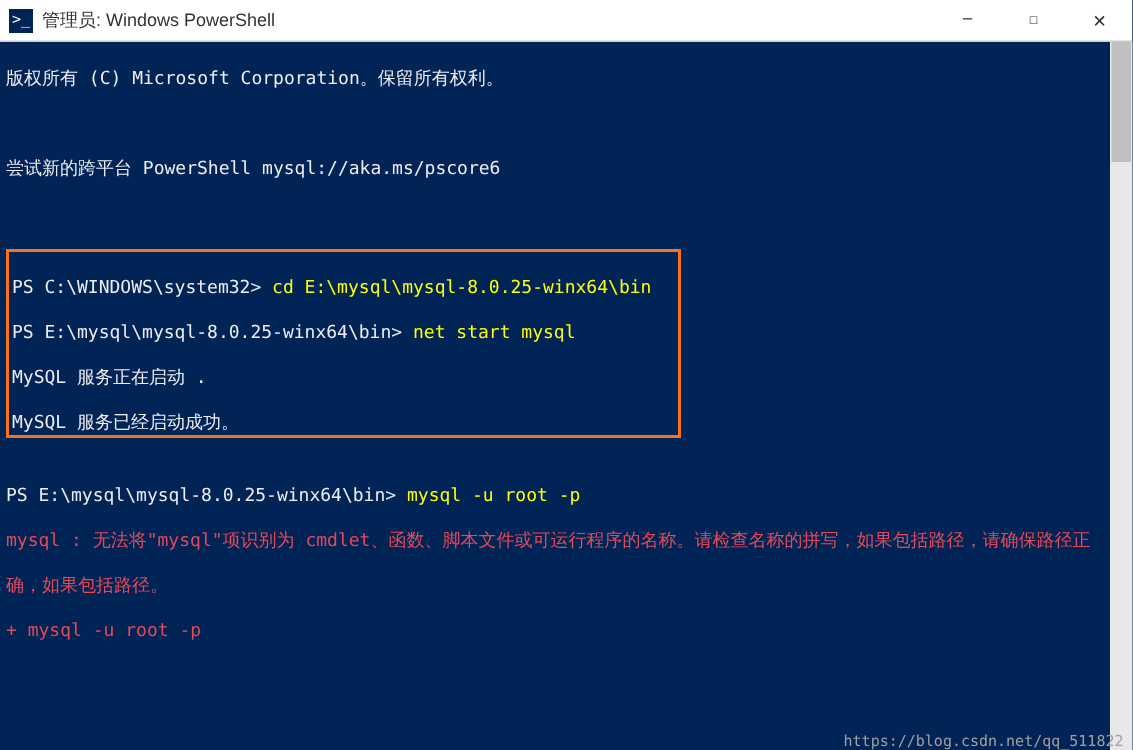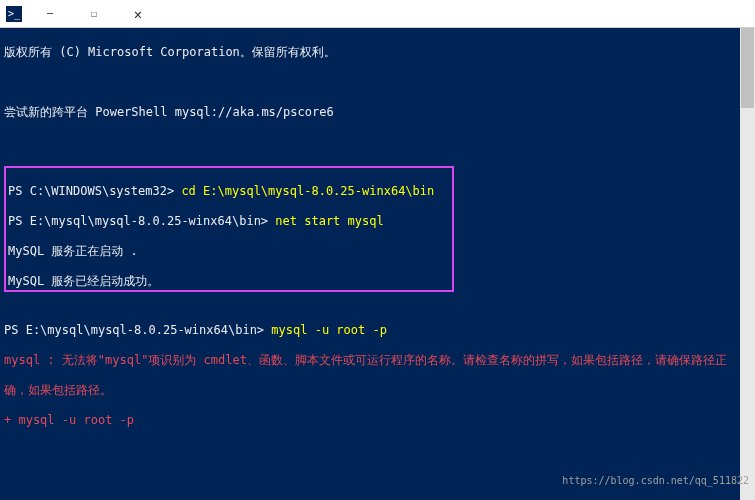--- a/index.html
+++ b/index.html
@@ -4,32 +4,33 @@
 <style>
 * { margin: 0; padding: 0; box-sizing: border-box; }
 body { width: 755px; height: 500px; font-family: "Consolas", "NSimSun", monospace; font-size: 12px; background: #012456; overflow: hidden; }
 .titlebar { height: 28px; background: #fff; display: flex; align-items: center; border-bottom: 1px solid #ccc; }
 .title-icon { width: 16px; height: 16px; background: #012456; margin: 0 6px; display: flex; align-items: center; justify-content: center; color: #fff; font-size: 10px; }
 .title-text { flex: 1; font-size: 12px; color: #333; font-family: "Microsoft YaHei", sans-serif; }
 .win-btns { display: flex; }
 .win-btn { width: 44px; height: 28px; display: flex; align-items: center; justify-content: center; font-size: 10px; color: #333; }
 .win-btn.close { font-size: 14px; }
 .terminal { padding: 2px 4px; color: #eeedf0; line-height: 15px; white-space: pre; }
-.box1 { border: 2px solid #d946ef; padding: 1px 2px; margin: 1px 0; display: inline-block; min-width: 450px; }
+.box1 { border: 2px solid #f97316; padding: 1px 2px; margin: 1px 0; display: inline-block; min-width: 450px; }
 .yellow { color: #ffff00; }
 .red { color: #e74856; }
-.watermark { position: absolute; bottom: 14px; right: 6px; color: #a0a0a0; font-size: 10px; }
+.watermark { position: absolute; bottom: 0; right: 6px; color: #a0a0a0; font-size: 10px; }
 .scrollbar { position: absolute; right: 0; top: 28px; bottom: 0; width: 15px; background: #e8e8e8; }
 .scrollbar-thumb { position: absolute; top: 0; left: 1px; right: 1px; height: 80px; background: #c0c0c0; }
 </style>
 </head>
 <body>
 
 <div class="titlebar">
   <div class="title-icon">&gt;_</div>
+  <div class="title-text">管理员: Windows PowerShell</div>
   <div class="win-btns">
     <div class="win-btn">─</div>
     <div class="win-btn">☐</div>
     <div class="win-btn close">✕</div>
   </div>
 </div>
 
 <div class="scrollbar">
   <div class="scrollbar-thumb"></div>
 </div>

